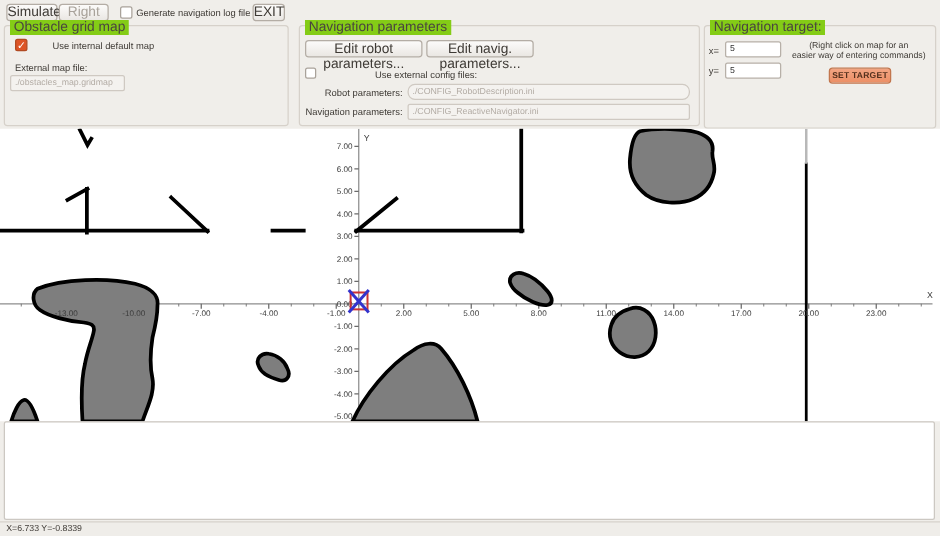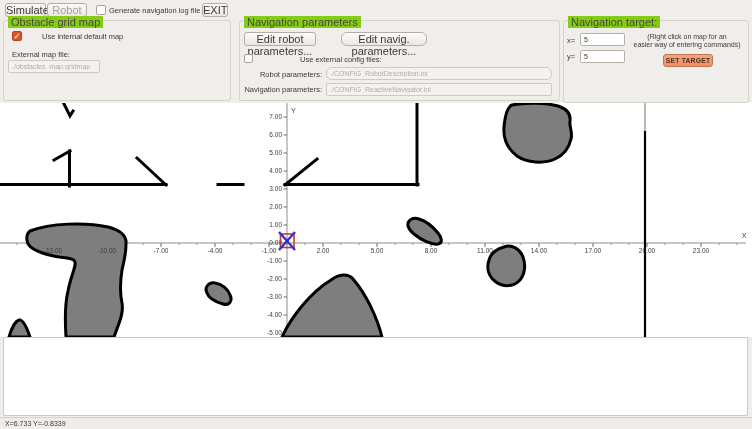--- a/index.html
+++ b/index.html
@@ -34,36 +34,36 @@
   .statusbar { position:absolute; left:0; top:417px; width:752px; height:12px; background:#efede9;
                border-top:1px solid #d6d2cc; font-size:7px; color:#3e3a35; line-height:11px; padding-left:5px; }
   .hint { position:absolute; font-size:7px; color:#3e3a35; text-align:center; line-height:8px; }
 </style>
 </head>
 <body>
 
 <div class="window">
 
   <div class="btn" style="left:5px; top:3px; width:41px;">Simulate</div>
-  <div class="btn disabled" style="left:47px; top:3px; width:40px;">Robot</div>
+  <div class="btn disabled" style="left:47px; top:3px; width:40px;">Right</div>
   <div class="checkbox" style="left:96px; top:5px;"></div>
   <div class="lbl" style="left:109px; top:6px;">Generate navigation log file</div>
   <div class="btn" style="left:202px; top:3px; width:26px;">EXIT</div>
 
   <div class="groupbox" style="left:3px; top:20px; width:228px; height:81px;"></div>
   <div class="legend" style="left:8px; top:16px;">Obstacle grid map</div>
   <div class="checkbox checked" style="left:12px; top:31px;"></div>
   <div class="lbl" style="left:26px; top:32px;padding-left:16px;">Use internal default map</div>
   <div class="lbl" style="left:12px; top:50px;">External map file:</div>
   <input class="field" style="left: 8px; top: 60px; width: 92px;" disabled="" value="./obstacles_map.gridmap">
 
   <div class="groupbox" style="left:239px; top:20px; width:321px; height:81px;"></div>
   <div class="legend" style="left:244px; top:16px;">Navigation parameters</div>
-  <div class="btn" style="left:244px; top:32px; width:72px;">Edit robot parameters...</div>
-  <div class="btn" style="left:341px; top:32px; width:86px;border-radius:6px;">Edit navig. parameters...</div>
+  <div class="btn" style="left:244px; top:32px; width:94px;">Edit robot parameters...</div>
+  <div class="btn" style="left:341px; top:32px; width:86px;">Edit navig. parameters...</div>
   <div class="checkbox" style="left:244px; top:54px; width:9px; height:9px;"></div>
   <div class="lbl" style="left:256px; top:55px;padding-left:44px;">Use external config files:</div>
   <div class="lbl right" style="left:240px; top:70px; width:82px;">Robot parameters:</div>
   <input class="field" style="left: 326px; top: 67px; width: 226px; border-radius: 6px;" disabled="" value="./CONFIG_RobotDescription.ini">
   <div class="lbl right" style="left:240px; top:85px; width:82px;">Navigation parameters:</div>
   <input class="field" style="left: 326px; top: 82.5px; width: 226px;" disabled="" value="./CONFIG_ReactiveNavigator.ini">
 
   <div class="groupbox" style="left:563px; top:20px; width:186px; height:83px;"></div>
   <div class="legend" style="left:568px; top:16px;">Navigation target:</div>
   <div class="lbl" style="left:567px; top:36px;">x=</div>

